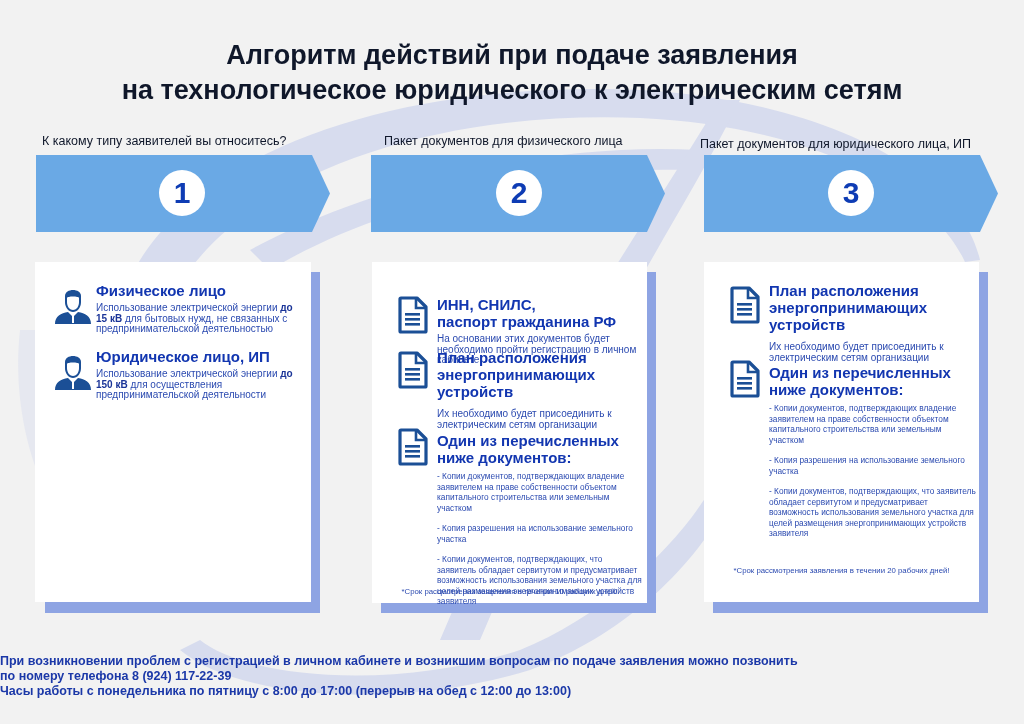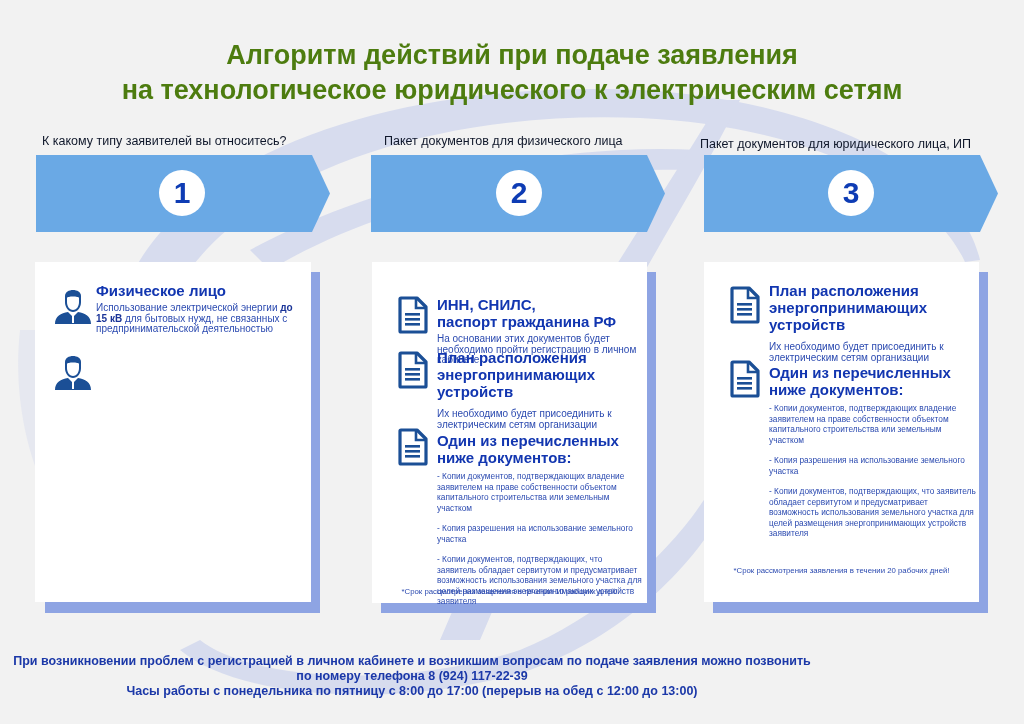--- a/index.html
+++ b/index.html
@@ -6,21 +6,21 @@
   body {
     width:1024px; height:724px; position:relative; overflow:hidden;
     background:#f2f2f2;
     font-family:"Liberation Sans", sans-serif;
     color:#1a3a9c;
   }
   .bg-swoosh { position:absolute; left:0; top:0; width:1024px; height:724px; z-index:0; }
   .title {
     position:absolute; left:0; top:38px; width:1024px; text-align:center;
     font-family:"Liberation Sans", sans-serif;
-    font-weight:bold; font-size:27px; line-height:35px; color:#4d7c0f;
+    font-weight:bold; font-size:27px; line-height:35px; color:#0f172a;
     z-index:2; margin:0;
   }
   .step-label {
     position:absolute; top:134px; font-size:12.5px; color:#0f172a; z-index:2;
     white-space:nowrap;
   }
   .arrow {
     position:absolute; top:155px; height:77px; z-index:2;
     background:#6aa9e5;
   }
@@ -38,21 +38,21 @@
   }
   .item { position:absolute; }
   .item-title { font-weight:bold; color:#1236b0; font-size:15px; line-height:17px; }
   .item-desc { font-size:10px; line-height:10.5px; color:#2b4ab0; margin-top:4px; }
   .item-desc b { color:#1a3498; }
   .icon { position:absolute; }
   .bullets { font-size:8.3px; line-height:10.5px; color:#2b4ab0; }
   .bullets p { margin:0 0 10px 0; }
   .note { position:absolute; font-size:7.8px; color:#2b4ab0; text-align:center; width:100%; left:0; }
   .footer {
-    position:absolute; left:0; top:654px; width:824px; text-align:center;
+    position:absolute; left:0; top:654px; width:824px; 
     font-weight:bold; font-size:12.5px; line-height:15px; color:#1b38a8; z-index:2;
   }
 </style>
 </head>
 <body>
 
 <svg class="bg-swoosh" viewBox="0 0 1024 724" xmlns="http://www.w3.org/2000/svg">
   <path d="M 120 300 C 180 140, 420 80, 640 90 C 820 100, 960 170, 980 260 L 965 262 C 930 185, 800 125, 640 118 C 440 110, 240 170, 170 300 Z" fill="#d7dcee"></path>
   <path d="M 250 250 C 340 200, 520 140, 700 150 L 690 170 C 520 165, 360 215, 270 270 Z" fill="#d7dcee"></path>
   <path d="M 480 640 L 600 360 C 640 270, 690 200, 740 100 L 720 100 C 660 200, 610 270, 560 360 L 440 640 Z" fill="#d7dcee"></path>
@@ -103,20 +103,24 @@
       <div class="item-desc"><span>Использование электрической энергии </span><b>до 15 кВ</b><span> для бытовых нужд, не связанных с предпринимательской деятельностью</span></div>
     </div>
   </div>
   <div class="item" style="left:18px; top:86px; width:250px;">
     <svg class="icon" style="left:0; top:2px;" width="40" height="40" viewBox="0 0 40 40">
       <path d="M12 12 C12 4, 28 4, 28 12 L28 18 C28 24, 24 28, 20 28 C16 28, 12 24, 12 18 Z" fill="#1b4f96"></path>
       <path d="M14 14 C14 12, 26 12, 26 14 L26 18 C26 23, 23 26, 20 26 C17 26, 14 23, 14 18 Z" fill="#fff"></path>
       <path d="M2 40 C2 32, 8 29, 15 28 L20 33 L25 28 C32 29, 38 32, 38 40 Z" fill="#1b4f96"></path>
       <path d="M19 32 L21 32 L21 39 L19 39 Z" fill="#fff"></path>
     </svg>
+    <div style="margin-left:43px;">
+      <div class="item-title">Юридическое лицо, ИП</div>
+      <div class="item-desc"><span>Использование электрической энергии </span><b>до 150 кВ</b><span> для осуществления предпринимательской деятельности</span></div>
+    </div>
   </div>
 </div>
 
 <div class="card-shadow" style="left:381px; top:272px; width:275px; height:341px;"></div>
 <div class="card" style="left:372px; top:262px; width:275px; height:341px;">
   <div class="item" style="left:26px; top:18px; width:245px;margin-top:16px;">
     <svg class="icon" style="left:0; top:0;" width="30" height="38" viewBox="0 0 30 38">
       <path d="M3 2 L19 2 L28 11 L28 35 Q28 36 27 36 L3 36 Q2 36 2 35 L2 3 Q2 2 3 2 Z" fill="none" stroke="#1b4f96" stroke-width="3.2" stroke-linejoin="round"></path>
       <path d="M18 2 L18 12 L28 12" fill="none" stroke="#1b4f96" stroke-width="2.6"></path>
       <rect x="7" y="17" width="15" height="2.6" fill="#1b4f96"></rect>

